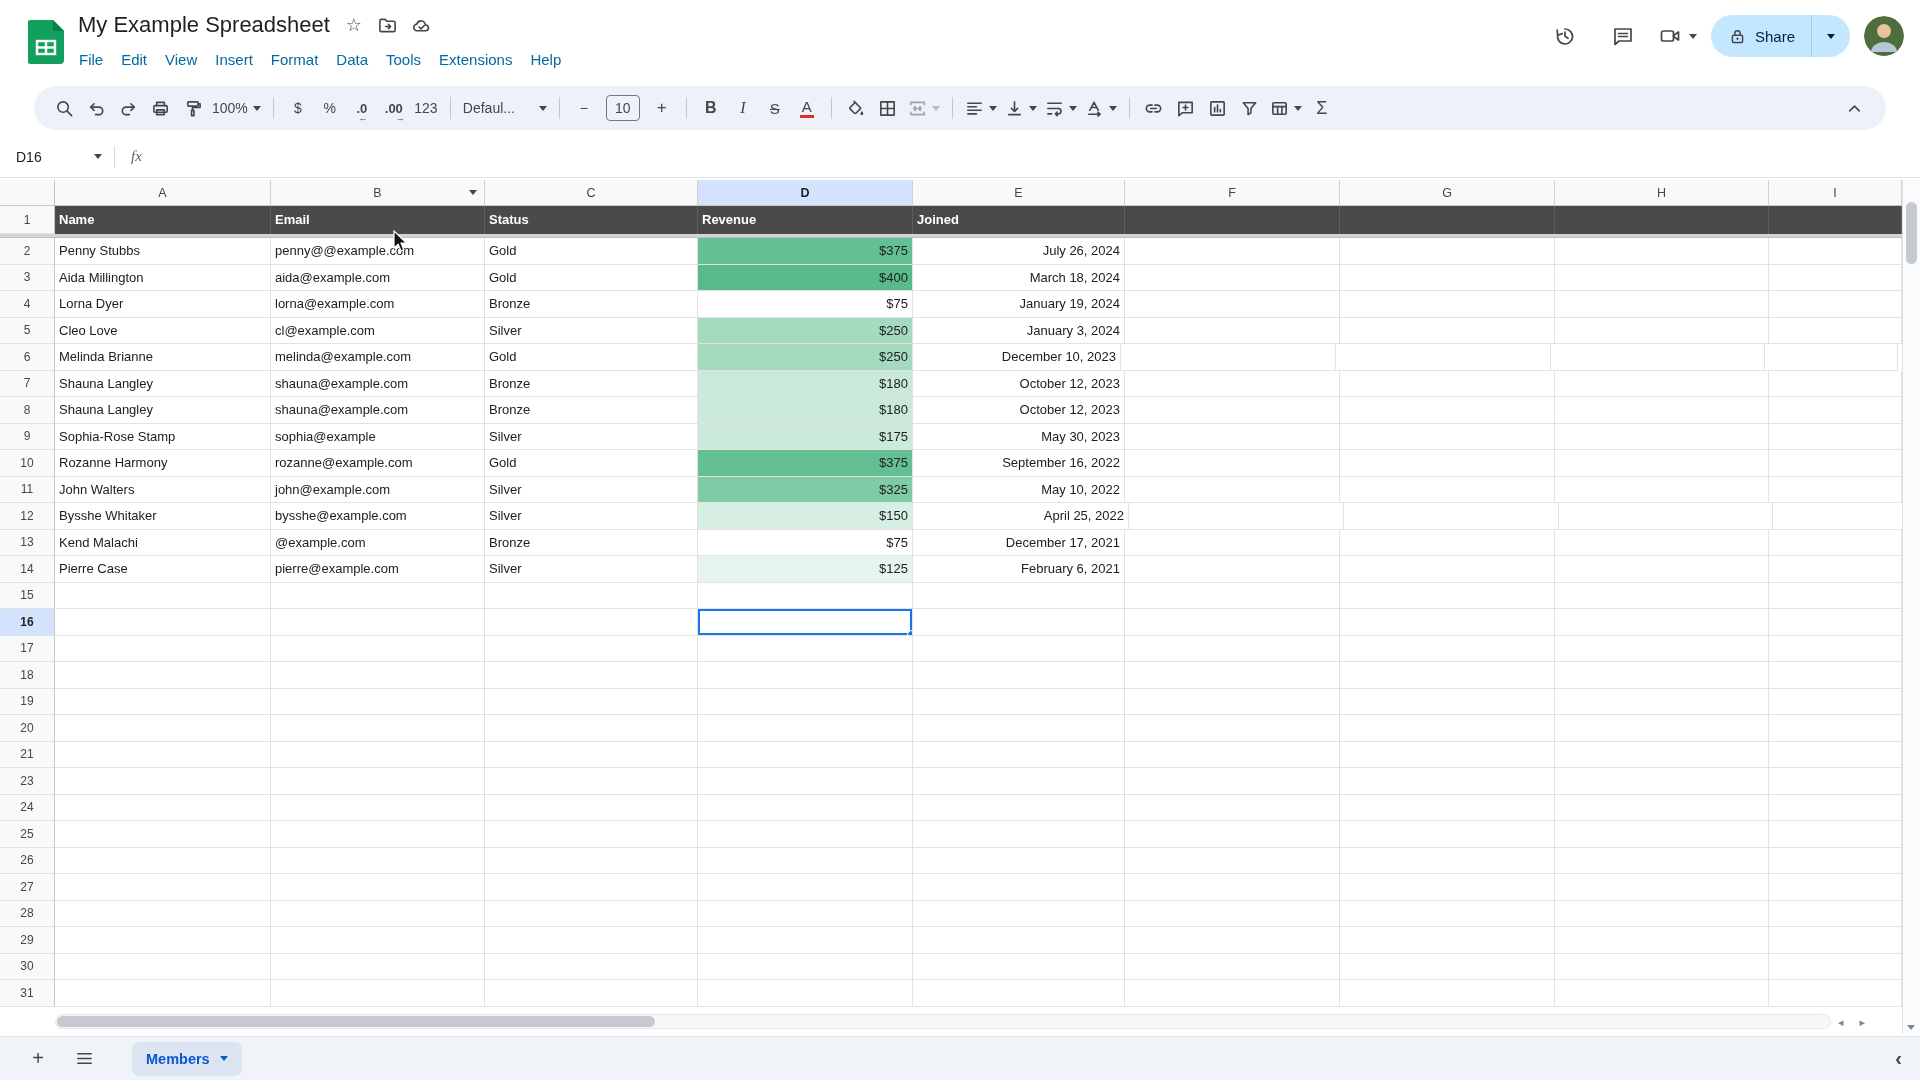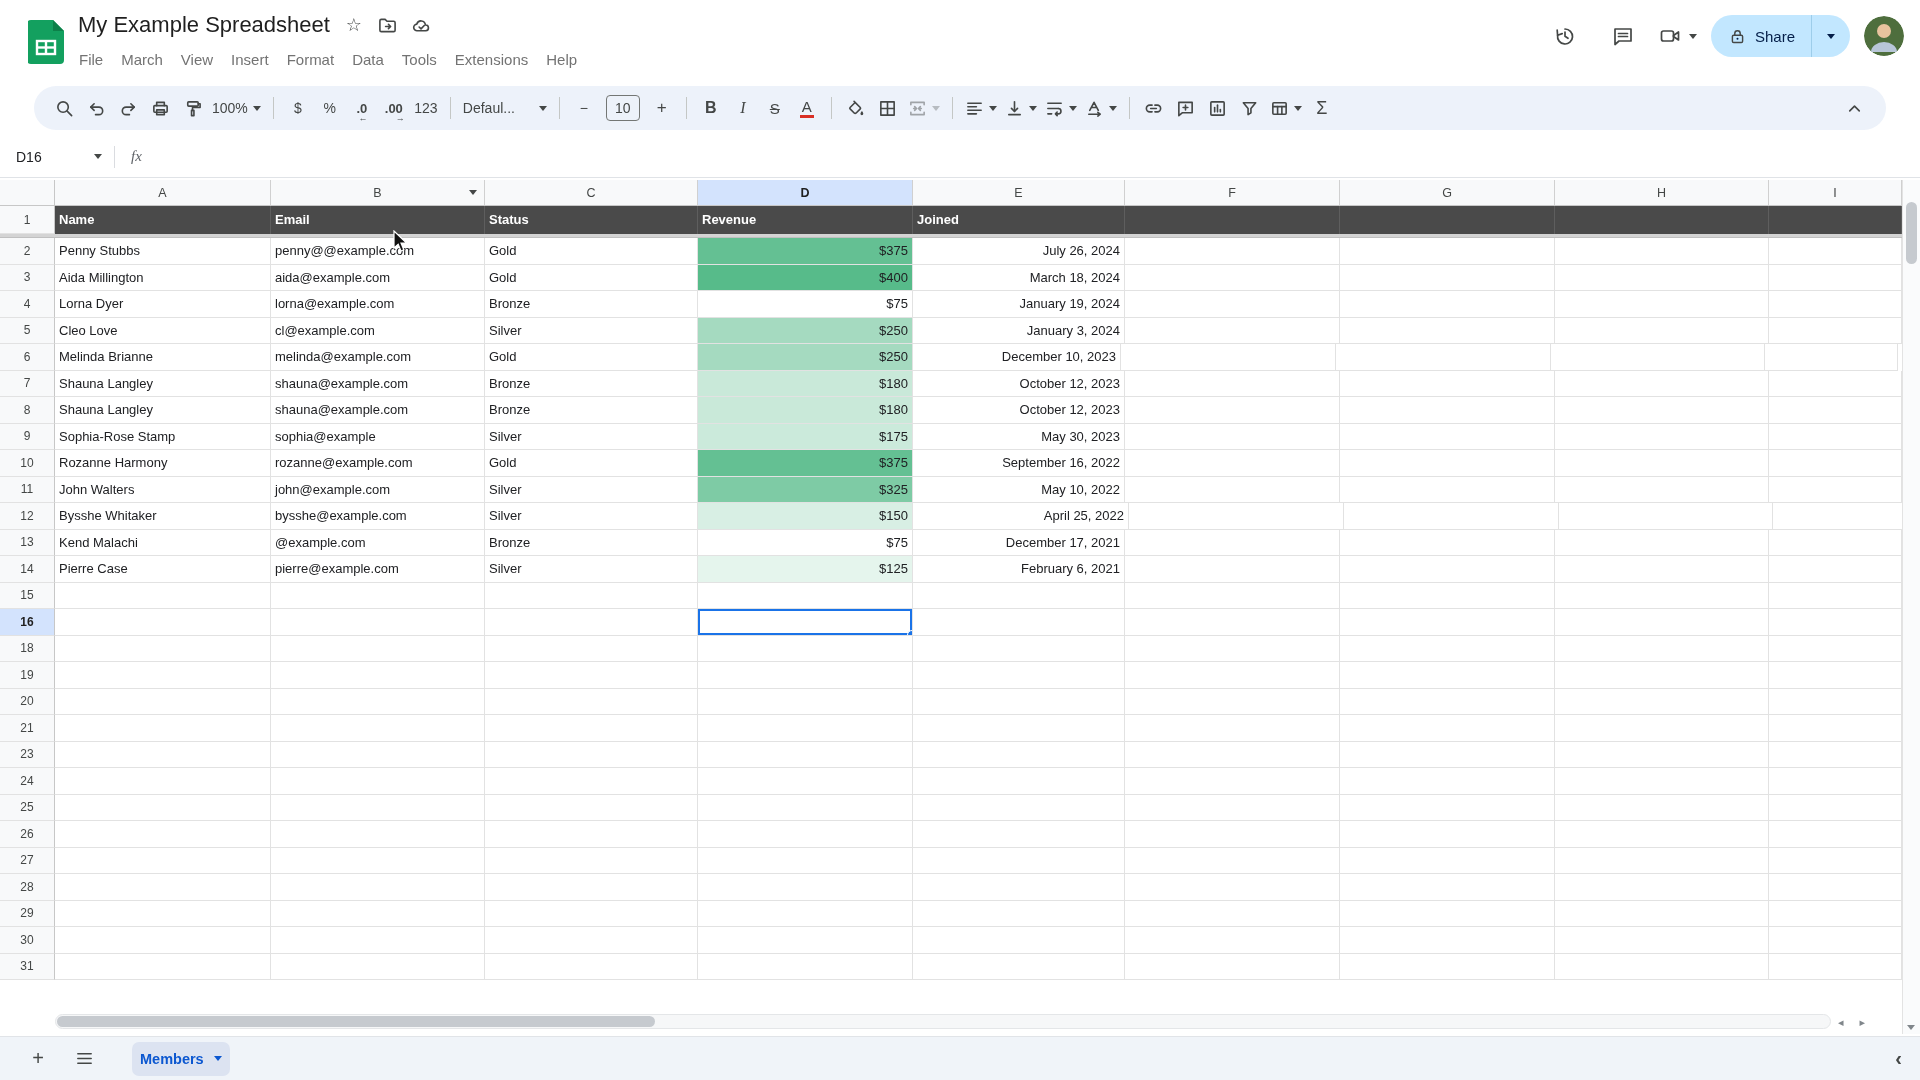--- a/index.html
+++ b/index.html
@@ -7,21 +7,21 @@
     font-family:"Liberation Sans","DejaVu Sans",sans-serif; color:#202124; }
 
   
   #topbar { position:absolute; left:0; top:0; width:1920px; height:84px; background:#fff; }
   #logo { position:absolute; left:28px; top:20px; width:36px; height:44px; }
   #title-block { position:absolute; left:78px; top:8px; }
   #title-row { display:flex; align-items:center; gap:14px; height:34px; }
   #doc-title { font-size:22px; font-weight:500; color:#1f1f1f; }
   .title-ic { width:20px; height:20px; color:#444746; display:flex; align-items:center; justify-content:center; font-size:18px; }
   #menu-row { display:flex; align-items:center; height:30px; margin-top:2px; margin-left:-8px; }
-  .menu-item { font-size:15px; color:#737373; padding:3px 9px; border-radius:6px; cursor:default; }
+  .menu-item { font-size:15px; color:#0369a1; padding:3px 9px; border-radius:6px; cursor:default; }
   #top-actions { position:absolute; right:16px; top:14px; display:flex; align-items:center; gap:14px; }
   .top-ic-btn { width:44px; height:44px; display:flex; align-items:center; justify-content:center; color:#444746; }
   #meet-group { display:flex; align-items:center; gap:2px; color:#444746; }
   #share-btn { display:flex; align-items:center; height:42px; background:#c2e7ff; border-radius:21px; color:#041e49; overflow:hidden; }
   #share-main { display:flex; align-items:center; gap:9px; padding:0 16px 0 18px; height:100%; }
   #share-label { font-size:15px; font-weight:500; }
   #share-sep { width:1px; height:42px; background:#7fb8d8; opacity:.55; }
   #share-caret { width:38px; height:100%; display:flex; align-items:center; justify-content:center; }
   .caret { width:0; height:0; border-left:4.5px solid transparent; border-right:4.5px solid transparent; border-top:5.5px solid #444746; display:inline-block; }
   #share-caret .caret { border-top-color:#041e49; }
@@ -74,21 +74,21 @@
   #vscroll { position:absolute; left:1902px; top:180px; width:18px; height:854px; background:#fafbfc; border-left:1px solid #e3e3e3; }
   #vscroll-thumb { position:absolute; left:3px; top:22px; width:11px; height:62px; background:#c6cacf; border-radius:6px; }
   #vscroll-down { position:absolute; left:4px; bottom:4px; }
   #hscroll { position:absolute; left:55px; top:1014px; width:1776px; height:15px; background:#f6f7f8; border:1px solid #e4e6e8; border-radius:8px; }
   #hscroll-thumb { position:absolute; left:1px; top:1px; width:598px; height:11px; background:#c6cacf; border-radius:6px; }
   #hscroll-arrows { position:absolute; left:1838px; top:1016px; display:flex; gap:16px; color:#80868b; font-size:11px; }
 
   
   #sheetbar { position:absolute; left:0; top:1036px; width:1920px; height:44px; background:#f0f4f9; border-top:1px solid #e1e4e8; display:flex; align-items:center; }
   .sb-btn { width:40px; height:40px; display:flex; align-items:center; justify-content:center; color:#444746; font-size:20px; margin-left:18px; }
-  #sheet-tab { margin-left:28px; height:34px; background:#dce3f1; border-radius:7px; display:flex; align-items:center; gap:10px; padding:0 8px; }
+  #sheet-tab { margin-left:28px; height:34px; background:#dce3f1; border-radius:7px; display:flex; align-items:center; gap:10px; padding:0 14px; }
   #sheet-tab-label { color:#0b57d0; font-weight:700; font-size:14.5px; }
   #sheet-tab .caret { border-top-color:#0b57d0; }
   #panel-chevron { position:absolute; right:18px; top:10px; font-size:20px; color:#444746; font-weight:700; }
 
   #mouse-cursor { position:absolute; left:392px; top:230px; z-index:9; }
 </style>
 </head>
 <body>
 
 <div id="topbar">
@@ -113,21 +113,21 @@
       </span>
       <span class="title-ic">
         <svg class="ic" viewBox="0 0 20 20">
             <path d="M5.5 15.5 a3.5 3.5 0 0 1 -.4-7 a4.6 4.6 0 0 1 9 1 a3 3 0 0 1 .4 6 z"></path>
             <path d="M7.5 11.6 l2 2 l3.4-3.6"></path>
           </svg>
       </span>
     </div>
     <div id="menu-row">
       <span class="menu-item">File</span>
-      <span class="menu-item">March</span>
+      <span class="menu-item">Edit</span>
       <span class="menu-item">View</span>
       <span class="menu-item">Insert</span>
       <span class="menu-item">Format</span>
       <span class="menu-item">Data</span>
       <span class="menu-item">Tools</span>
       <span class="menu-item">Extensions</span>
       <span class="menu-item">Help</span>
     </div>
   </div>
   <div id="top-actions">
@@ -587,20 +587,32 @@
       <div class="g-cell selcell" style="width:215px">
         <span class="fillhandle"></span>
       </div>
       <div class="g-cell" style="width:212px"></div>
       <div class="g-cell" style="width:215px"></div>
       <div class="g-cell" style="width:215px"></div>
       <div class="g-cell" style="width:214px"></div>
       <div class="g-cell" style="width:133px"></div>
     </div>
     <div class="g-row">
+      <div class="g-rh" style="width:55px">17</div>
+      <div class="g-cell" style="width:216px"></div>
+      <div class="g-cell" style="width:214px"></div>
+      <div class="g-cell" style="width:213px"></div>
+      <div class="g-cell" style="width:215px"></div>
+      <div class="g-cell" style="width:212px"></div>
+      <div class="g-cell" style="width:215px"></div>
+      <div class="g-cell" style="width:215px"></div>
+      <div class="g-cell" style="width:214px"></div>
+      <div class="g-cell" style="width:133px"></div>
+    </div>
+    <div class="g-row">
       <div class="g-rh" style="width:55px">18</div>
       <div class="g-cell" style="width:216px"></div>
       <div class="g-cell" style="width:214px"></div>
       <div class="g-cell" style="width:213px"></div>
       <div class="g-cell" style="width:215px"></div>
       <div class="g-cell" style="width:212px"></div>
       <div class="g-cell" style="width:215px"></div>
       <div class="g-cell" style="width:215px"></div>
       <div class="g-cell" style="width:214px"></div>
       <div class="g-cell" style="width:133px"></div>

